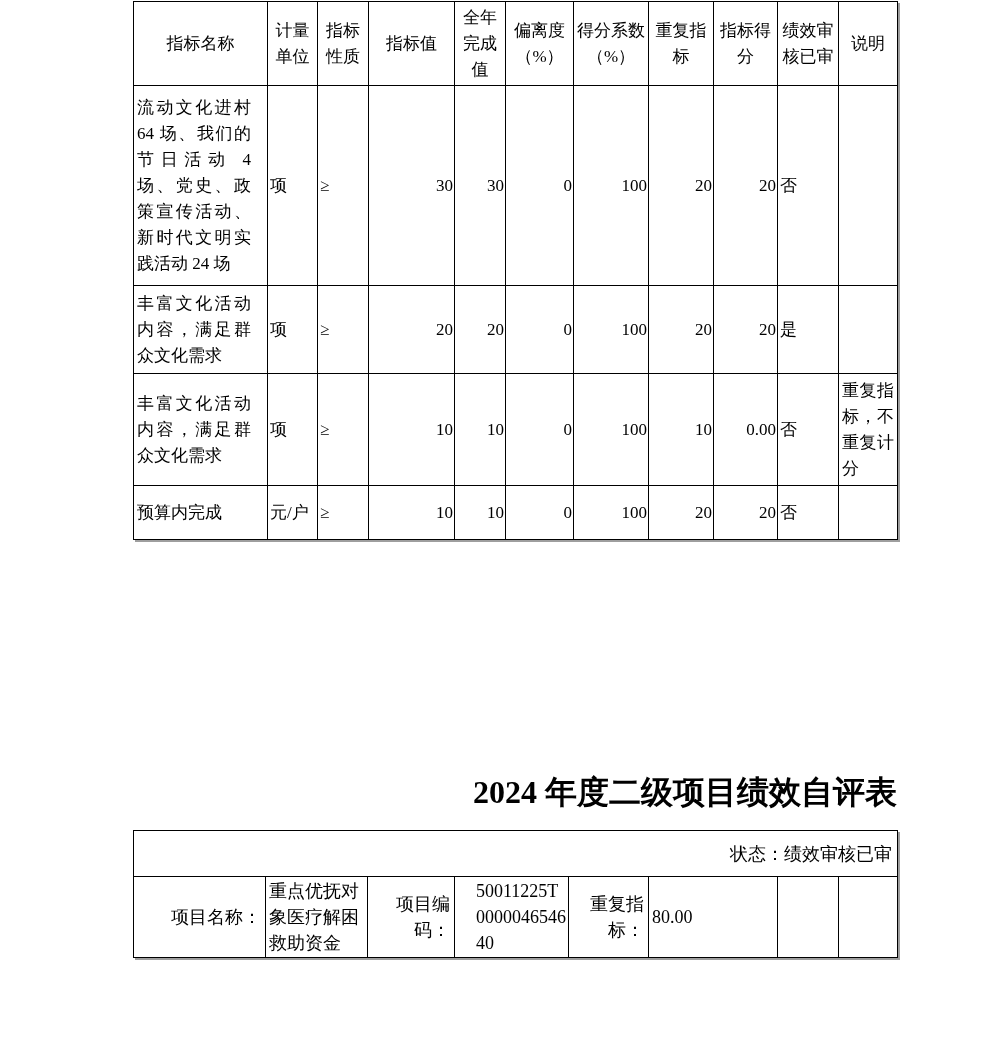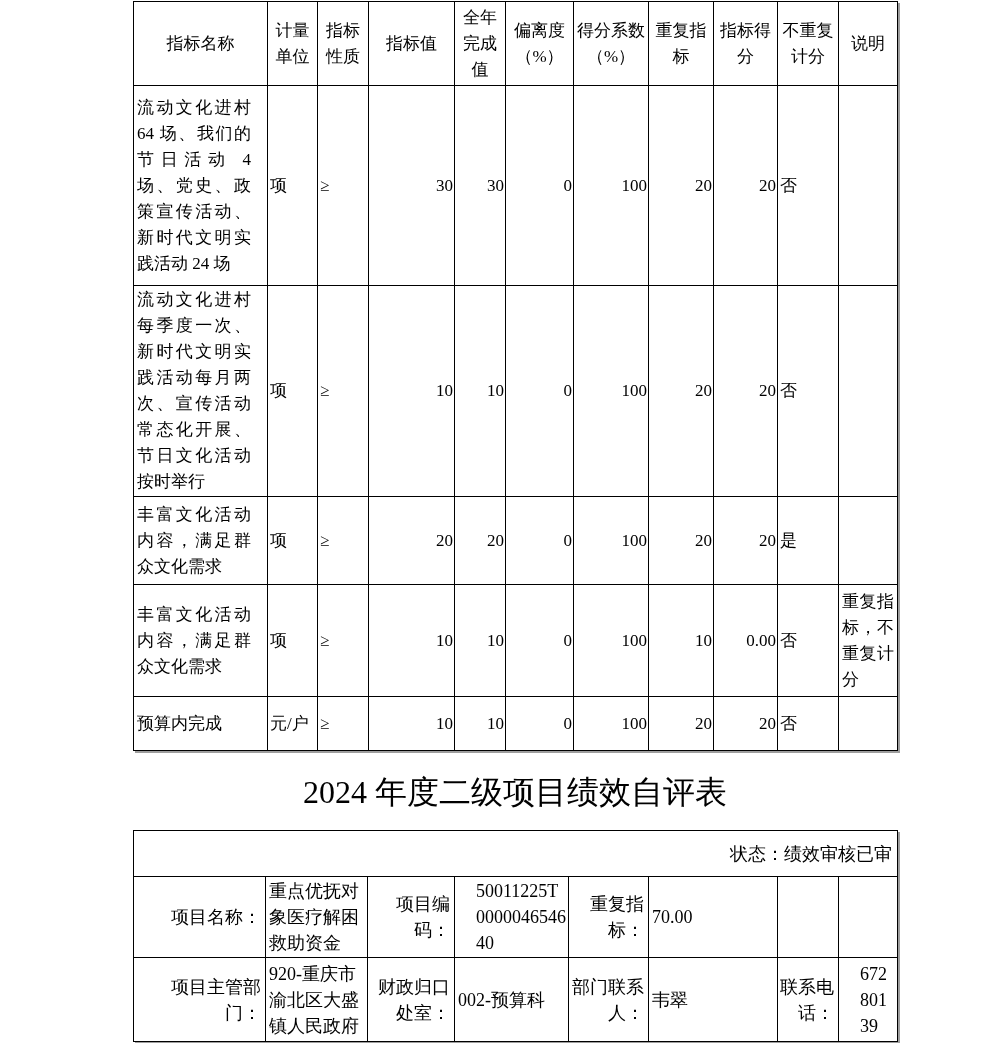--- a/index.html
+++ b/index.html
@@ -19,21 +19,21 @@
   #t1{left:133px;top:1px;width:764px;font-size:17px;}
   #t1 td,#t1 th{line-height:26px;}
   #t1 th{text-align:center;}
   .c-name{text-align:justify;padding-left:3px;padding-right:16px;font-family:Liberation Serif, serif;}
   .c-left{text-align:left;padding-left:2px;}
   .c-num{text-align:right;padding-right:1px;margin-left:43px;}
   .c-note{text-align:justify;padding-left:3px;padding-right:3px;}
   
   .doc-title{
     position:absolute;left:133px;top:770px;width:764px;height:44px;
-    text-align:center;font-size:32px;font-weight:normal;line-height:44px;
+    text-align:right;font-size:32px;font-weight:bold;line-height:44px;
     white-space:nowrap;
   }
   
   #t2{left:133px;top:830px;width:764px;font-size:18px;font-family:Liberation Serif, serif;}
   #t2 td{line-height:26px;}
   .status-cell{text-align:right;padding-right:5px;}
   .lbl{text-align:right;padding-right:4px;}
   .val{text-align:left;padding-left:3px;}
   .brk{word-break:break-all;padding-left:21px;}
 </style>
@@ -60,42 +60,29 @@
         <tr style="height:84px">
       <th>指标名称</th>
       <th>计量单位</th>
       <th>指标性质</th>
       <th>指标值</th>
       <th>全年完成值</th>
       <th>偏离度（%）</th>
       <th>得分系数（%）</th>
       <th>重复指标</th>
       <th>指标得分</th>
-      <th>不重复计分</th>
+      <th>绩效审核已审</th>
       <th>说明</th>
     </tr>
     <tr style="height:200px">
       <td class="c-name">流动文化进村 64 场、我们的节日活动 4 场、党史、政策宣传活动、新时代文明实践活动 24 场</td>
       <td class="c-left">项</td>
       <td class="c-left">≥</td>
       <td class="c-num">30</td>
       <td class="c-num">30</td>
-      <td class="c-num">0</td>
-      <td class="c-num">100</td>
-      <td class="c-num">20</td>
-      <td class="c-num">20</td>
-      <td class="c-left">否</td>
-      <td class="c-note"></td>
-    </tr>
-    <tr style="height:182px">
-      <td class="c-name">流动文化进村每季度一次、新时代文明实践活动每月两次、宣传活动常态化开展、节日文化活动按时举行</td>
-      <td class="c-left">项</td>
-      <td class="c-left">≥</td>
-      <td class="c-num">10</td>
-      <td class="c-num">10</td>
       <td class="c-num">0</td>
       <td class="c-num">100</td>
       <td class="c-num">20</td>
       <td class="c-num">20</td>
       <td class="c-left">否</td>
       <td class="c-note"></td>
     </tr>
     <tr style="height:88px">
       <td class="c-name">丰富文化活动内容，满足群众文化需求</td>
       <td class="c-left">项</td>
@@ -154,30 +141,20 @@
     <tbody>
         <tr style="height:46px">
       <td colspan="8" class="status-cell">状态：绩效审核已审</td>
     </tr>
     <tr style="height:81px">
       <td class="lbl">项目名称：</td>
       <td class="val">重点优抚对象医疗解困救助资金</td>
       <td class="lbl">项目编码：</td>
       <td class="val brk">50011225T000004654640</td>
       <td class="lbl">重复指标：</td>
-      <td class="val">70.00</td>
+      <td class="val">80.00</td>
       <td></td>
       <td></td>
-    </tr>
-    <tr style="height:84px">
-      <td class="lbl">项目主管部门：</td>
-      <td class="val">920-重庆市渝北区大盛镇人民政府</td>
-      <td class="lbl">财政归口处室：</td>
-      <td class="val">002-预算科</td>
-      <td class="lbl">部门联系人：</td>
-      <td class="val">韦翠</td>
-      <td class="lbl">联系电话：</td>
-      <td class="val brk">67280139</td>
     </tr>
   </tbody>
     </table>
 
 </div>
 
 </body></html>

